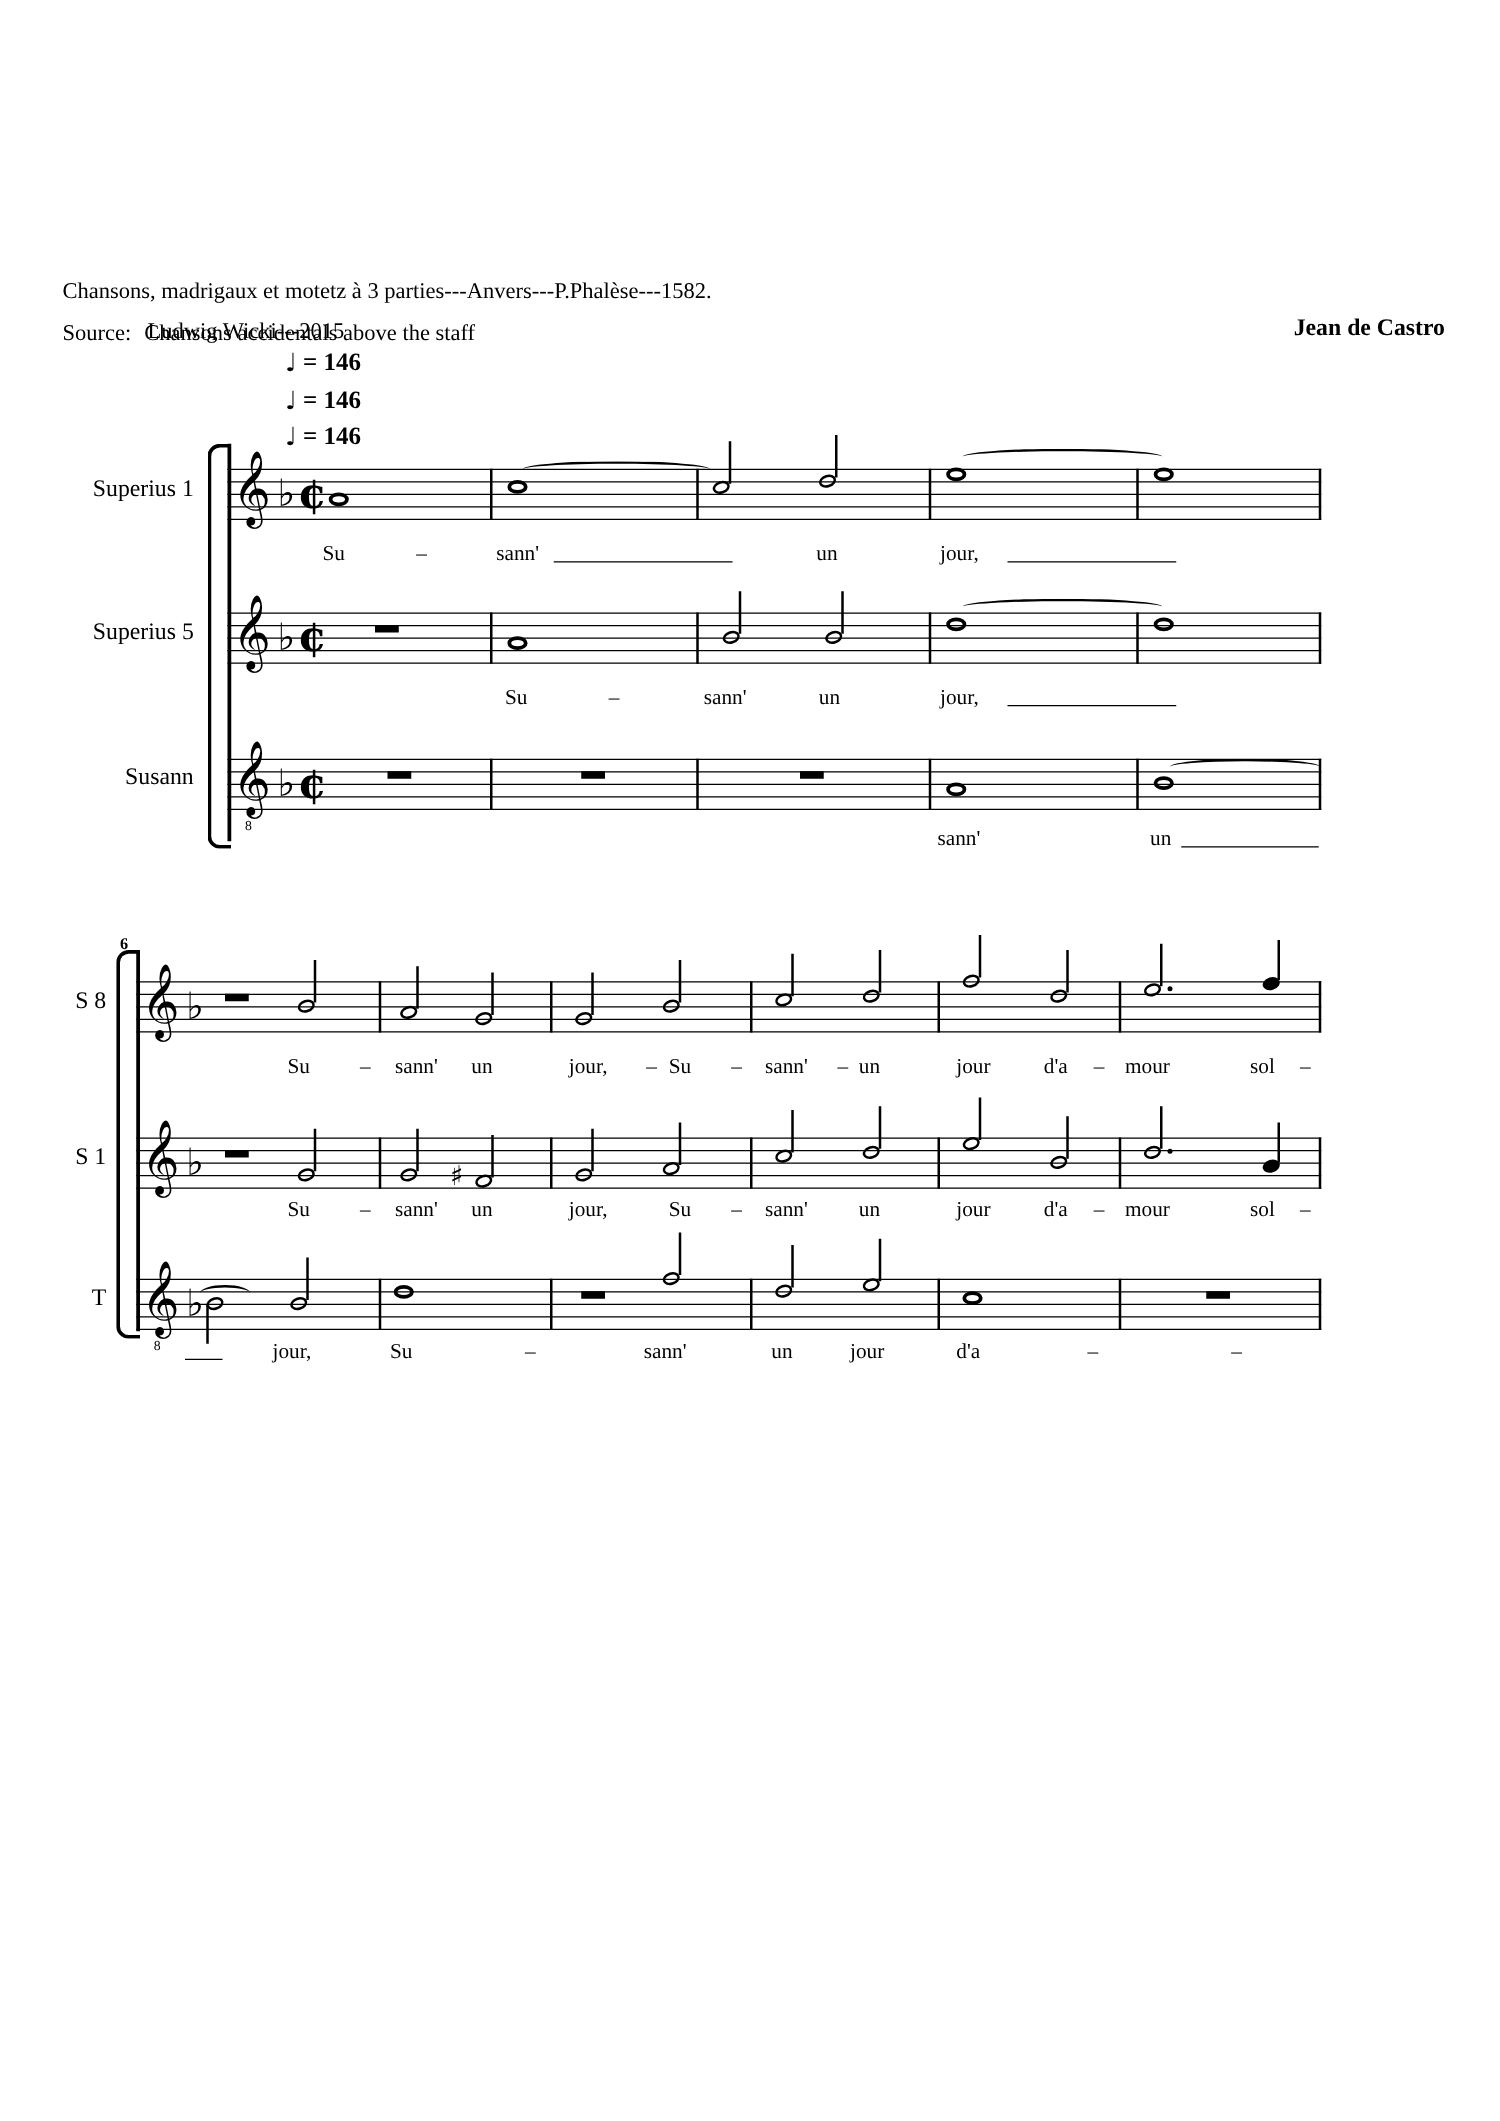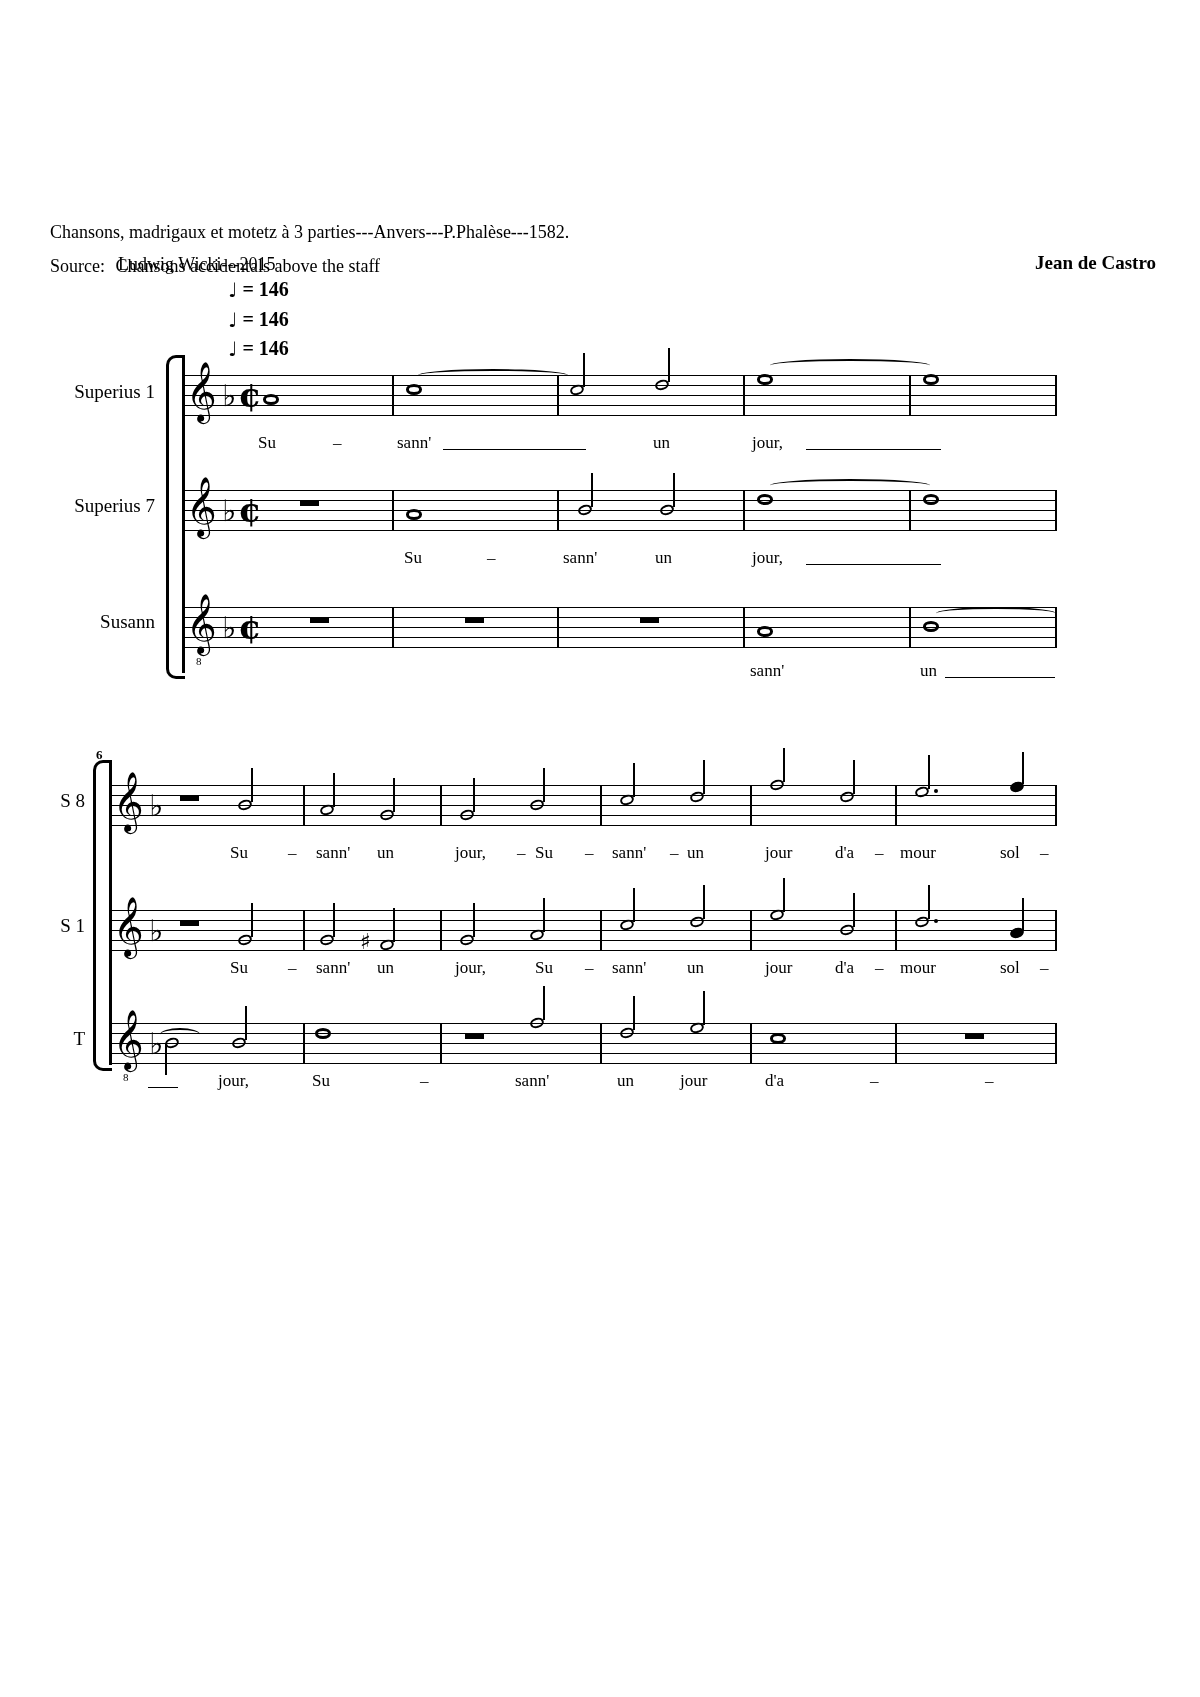--- a/index.html
+++ b/index.html
@@ -240,21 +240,21 @@
     <span class="note-glyph">♩</span>
     <span>= 146</span>
   </div>
 
   <div class="system sys1">
 
     <div class="brace" style="left:166px; top:0px; height:318px;"></div>
     <div class="sysbar" style="left:182px; top:0px; height:318px;"></div>
 
     <div class="part-name" style="left:20px; top:26px; width:135px;">Superius 1</div>
-    <div class="part-name" style="left:20px; top:140px; width:135px;">Superius 7</div>
+    <div class="part-name" style="left:20px; top:140px; width:135px;">Superius 5</div>
     <div class="part-name" style="left:20px; top:256px; width:135px;">Susann</div>
 
     <div class="staff" style="left:182px; top:20px; width:875px;">
       <div class="line l0"></div>
         <div class="line l1"></div>
         <div class="line l2"></div>
         <div class="line l3"></div>
         <div class="line l4"></div>
     </div>
     <div class="clef" style="left:186px; top:10px;">𝄞</div>

